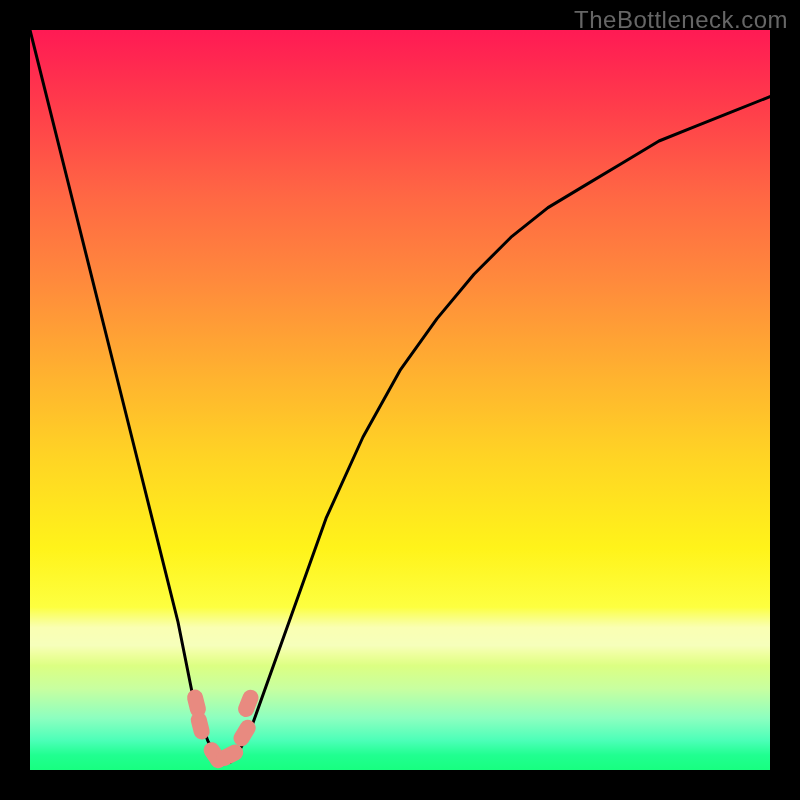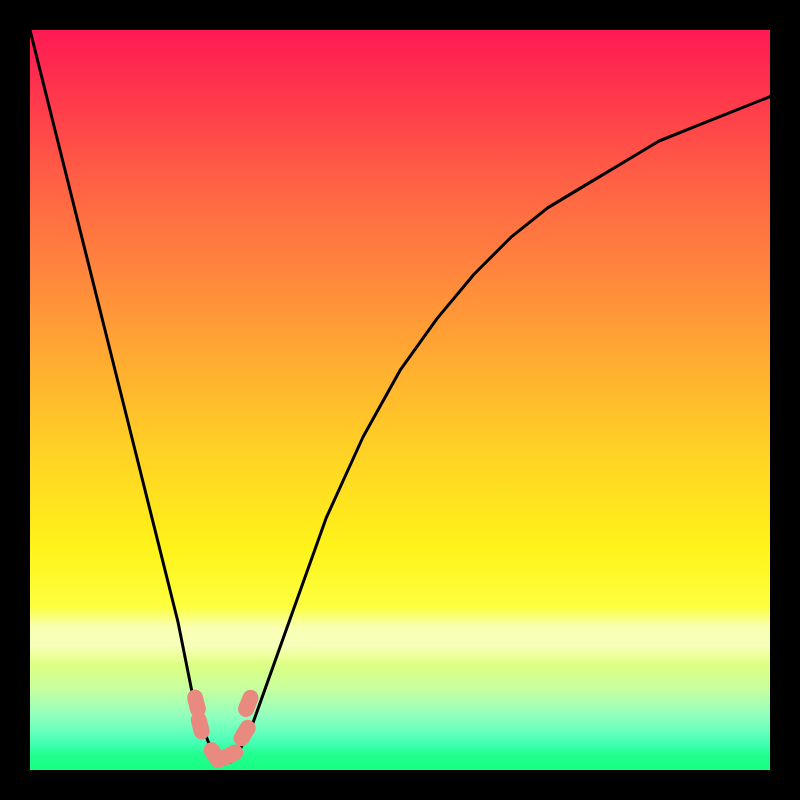--- a/index.html
+++ b/index.html
@@ -76,20 +76,21 @@
     inset: 0;
     width: 740px;
     height: 740px;
     display: block;
   }
 </style>
 </head>
 <body>
 
 <div class="outer">
+  <div class="watermark">TheBottleneck.com</div>
   <div class="plot-area">
     <div class="gradient"></div>
     <div class="haze"></div>
     <svg class="chart-svg" viewBox="0 0 740 740" preserveAspectRatio="none">
       <g id="curve-group">
           <path d="M0.0 0.0 L37.0 148.0 L74.0 296.0 L111.0 444.0 L148.0 592.0 L162.8 666.0 L177.6 710.4 L185.0 725.2 L192.4 732.6 L199.8 732.6 L207.2 725.2 L222.0 695.6 L259.0 592.0 L296.0 488.4 L333.0 407.0 L370.0 340.4 L407.0 288.6 L444.0 244.2 L481.0 207.2 L518.0 177.6 L555.0 155.4 L592.0 133.2 L629.0 111.0 L666.0 96.2 L703.0 81.4 L740.0 66.6" fill="none" stroke="#000" stroke-width="3" stroke-linecap="round" stroke-linejoin="round"></path>
         </g>
       <g id="marker-group">
           <g transform="translate(166.5 673.4) rotate(76.0)">
             <rect x="-14.0" y="-8.0" width="28.0" height="16.0" rx="8.0" ry="8.0" fill="#e88a80"></rect>

